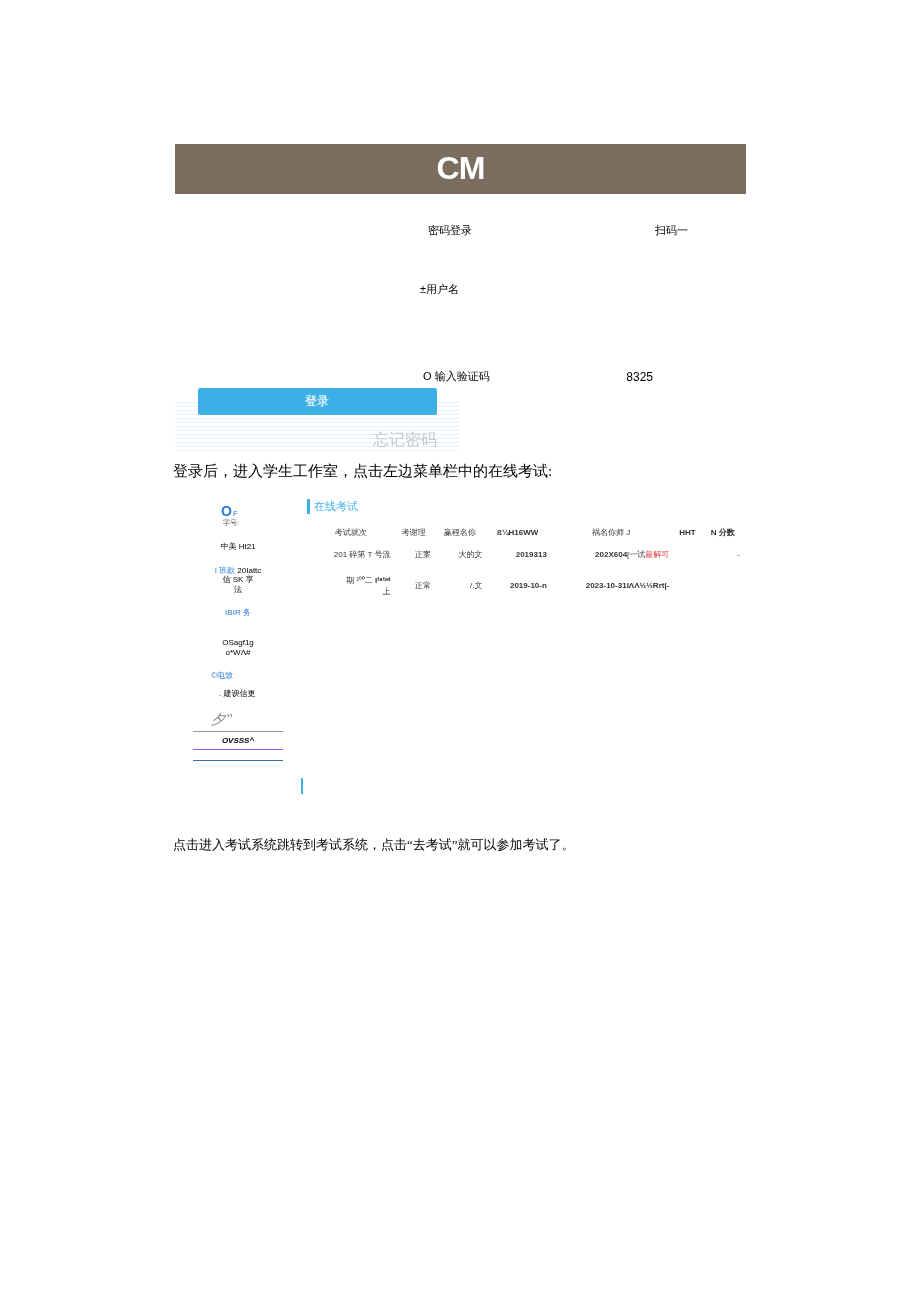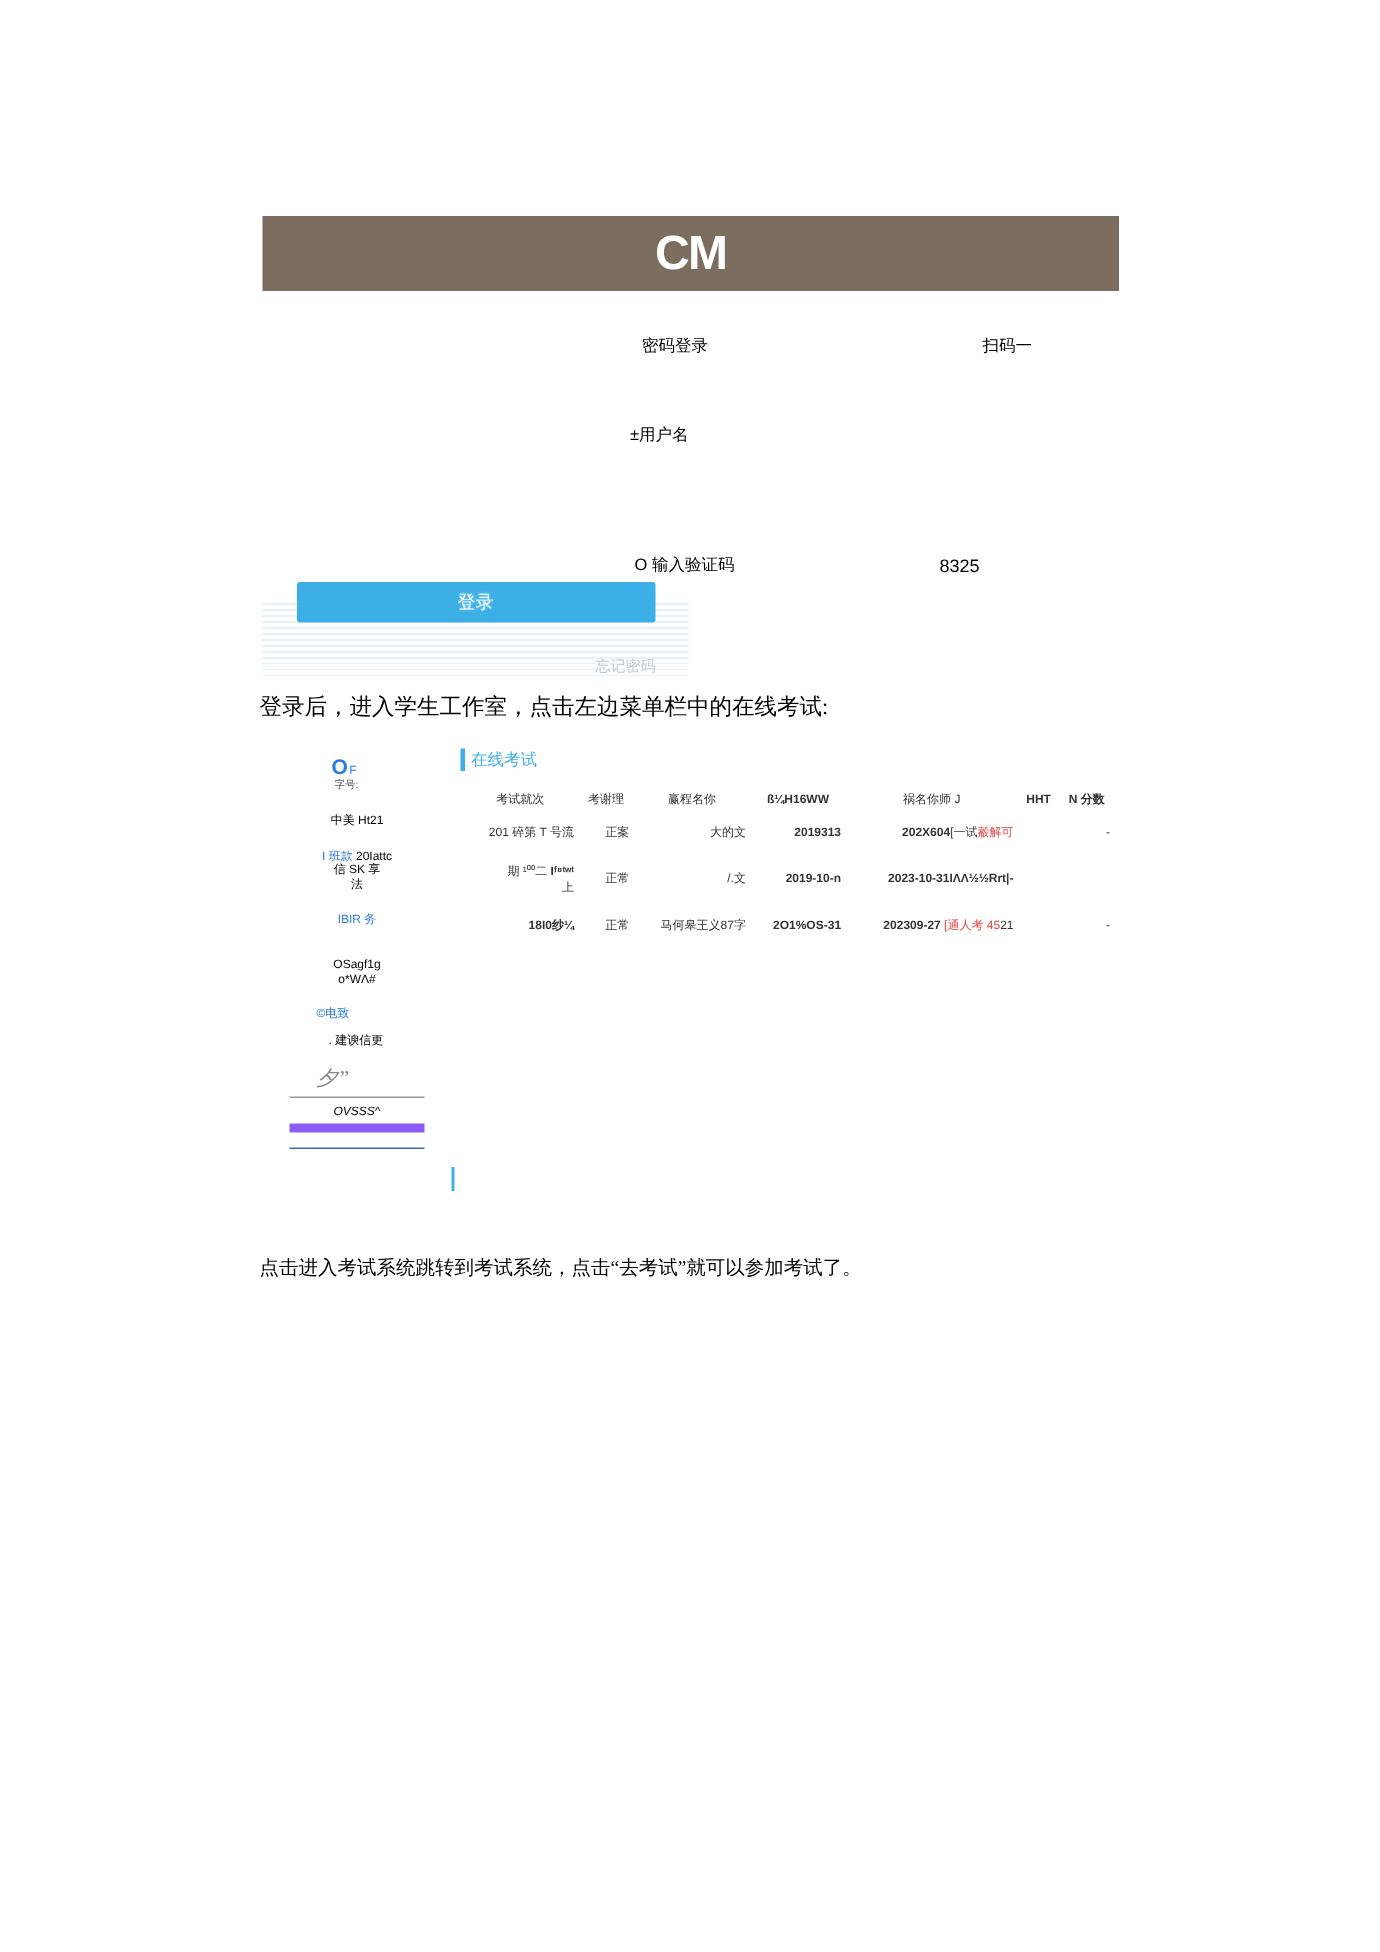--- a/index.html
+++ b/index.html
@@ -86,21 +86,21 @@
       color: #fff;
       font-size: 12px;
       display: flex;
       align-items: center;
       justify-content: center;
       border-radius: 2px;
       margin-top: -12px;
       text-shadow: 0 0 2px rgba(255,255,255,0.5);
     }
     .forgot-pwd {
-      font-size: 10px;
+      font-size: 16px;
       color: #c0c8d0;
       margin-top: 4px;
       align-self: flex-end;
       margin-right: 22px;
     }
     .instruction-1 {
       position: absolute;
       top: 462px;
       left: 173px;
       font-size: 15px;
@@ -155,27 +155,27 @@
     .ws-side-italic {
       font-style: italic;
       font-family: "Brush Script MT", cursive;
       color: #888;
       font-size: 14px;
       text-align: left;
       padding-left: 38px;
     }
     .ws-side-bottom {
       border-top: 1px solid #999;
-      border-bottom: 6px solid #8b5cf6;
+      border-bottom: 1px solid #8b5cf6;
       margin: 2px 20px 0 20px;
       padding: 4px 0;
       text-align: center;
       font-style: italic;
       font-size: 8px;
-      font-weight: normal;
+      font-weight: bold;
     }
     .ws-side-rule {
       margin: 10px 20px 0 20px;
       border-top: 1px solid #3a6ab5;
     }
     .ws-main {
       flex: 1;
       padding: 6px 4px;
       position: relative;
     }
@@ -296,28 +296,19 @@
         </tr>
         <tr>
           <td>期 ¹⁰⁰二 <b>Iᶠ⁸ᵗʷᵗ</b><br>上</td>
           <td>正常</td>
           <td>/.文</td>
           <td style="font-weight:bold;">2019-10-n</td>
           <td style="font-weight:bold;">2023-10-31IΛΛ½½Rrt|-</td>
           <td></td>
           <td></td>
         </tr>
-        <tr>
-          <td style="font-weight:bold;">18I0纱¼</td>
-          <td>正常</td>
-          <td>马何皋王义87字</td>
-          <td style="font-weight:bold;">2O1%OS-31</td>
-          <td><b>202309-27</b> <span class="ws-red">[通人考 45</span>21</td>
-          <td></td>
-          <td>-</td>
-        </tr>
       </tbody>
     </table>
     <div class="ws-cursor"></div>
   </div>
 </div>
 
 <div class="instruction-2">点击进入考试系统跳转到考试系统，点击“去考试”就可以参加考试了。</div>
 
 </body></html>

